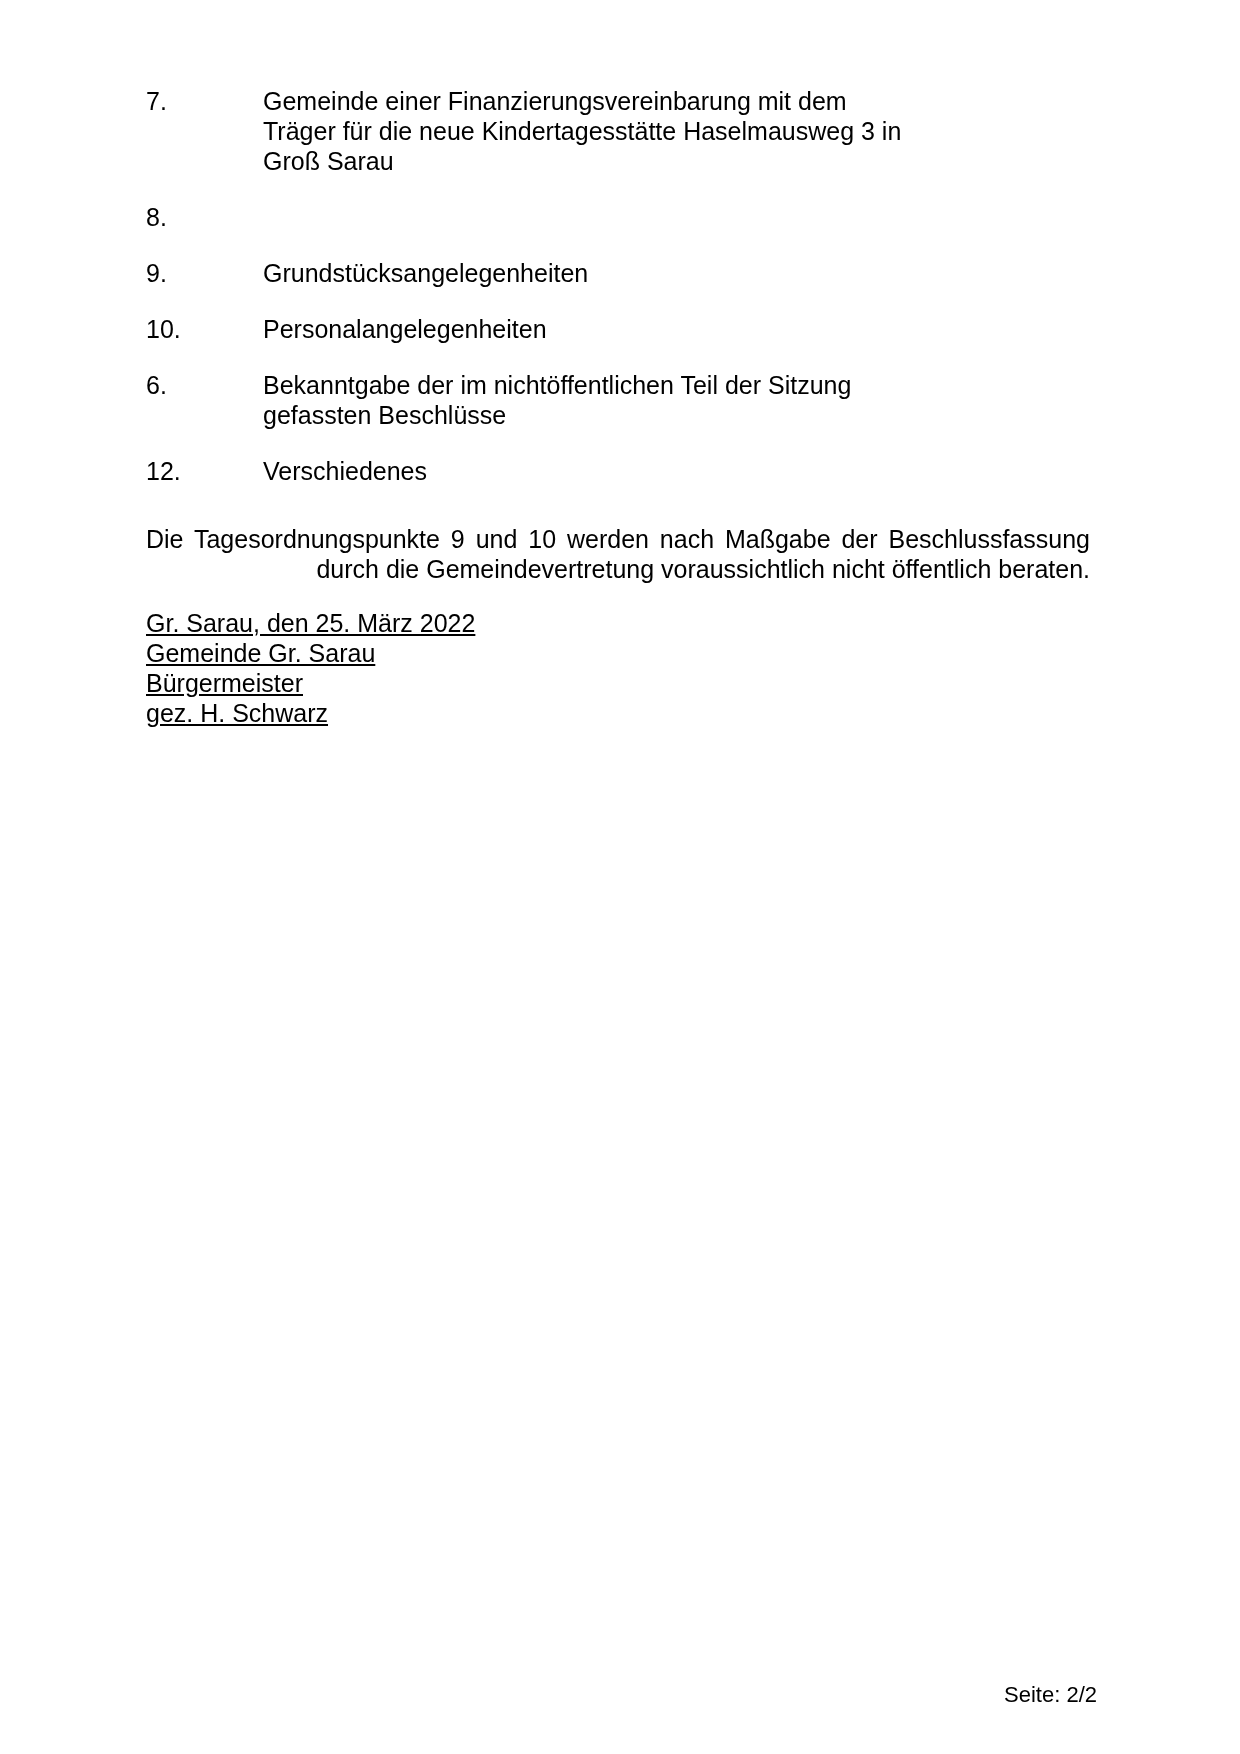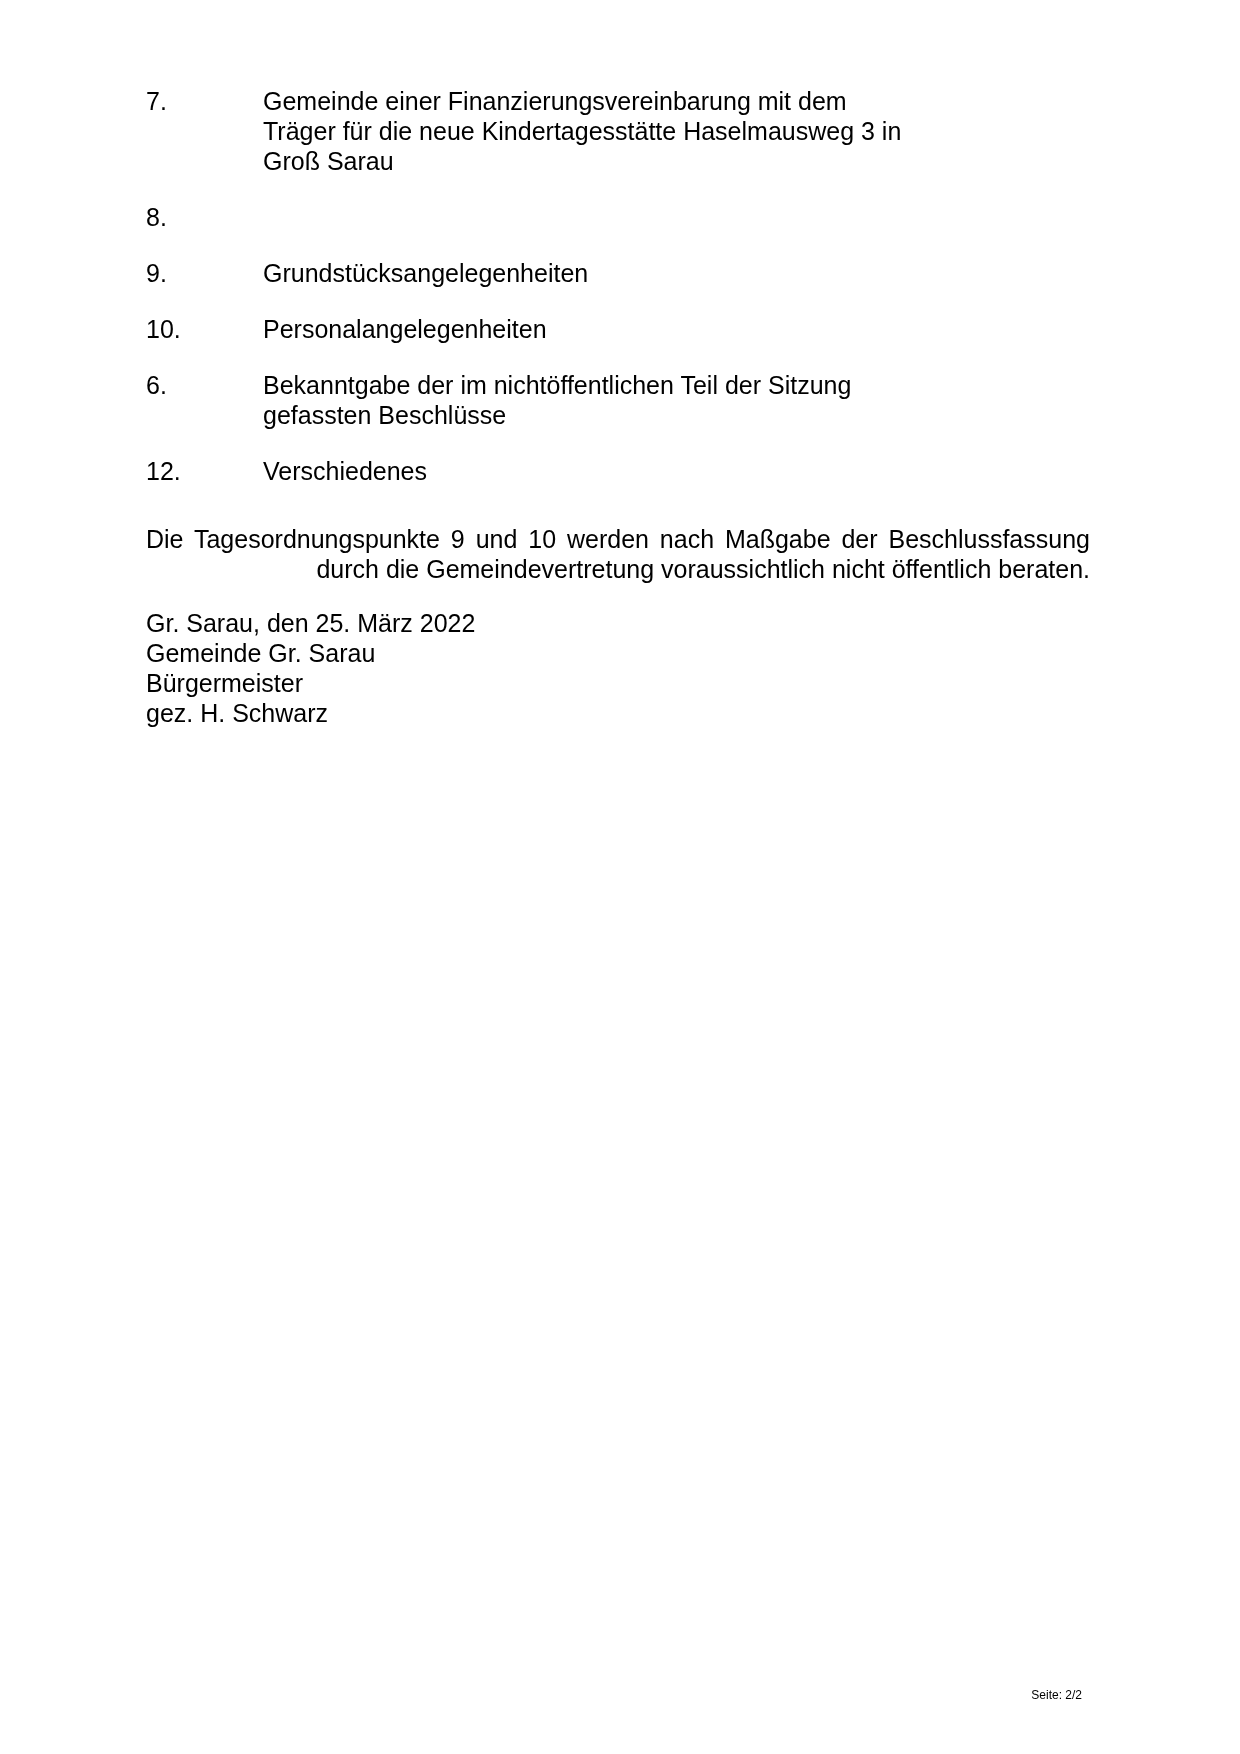--- a/index.html
+++ b/index.html
@@ -58,29 +58,30 @@
     text-align-last: justify;
   }
   .closing-line {
     text-align: right;
     white-space: nowrap;
   }
   .signature-block {
     margin-top: 24px;
     font-size: 25px;
     line-height: 30px;
+    text-decoration: underline;
   }
   .signature-line {
     white-space: nowrap;
   }
   .page-footer {
     position: absolute;
     top: 1684px;
-    right: 158px;
-    font-size: 12px;
+    right: 143px;
+    font-size: 22px;
     line-height: 22px;
     white-space: nowrap;
   }
 </style>
 </head>
 <body>
 
 <div class="page">
   <div class="content">
 

